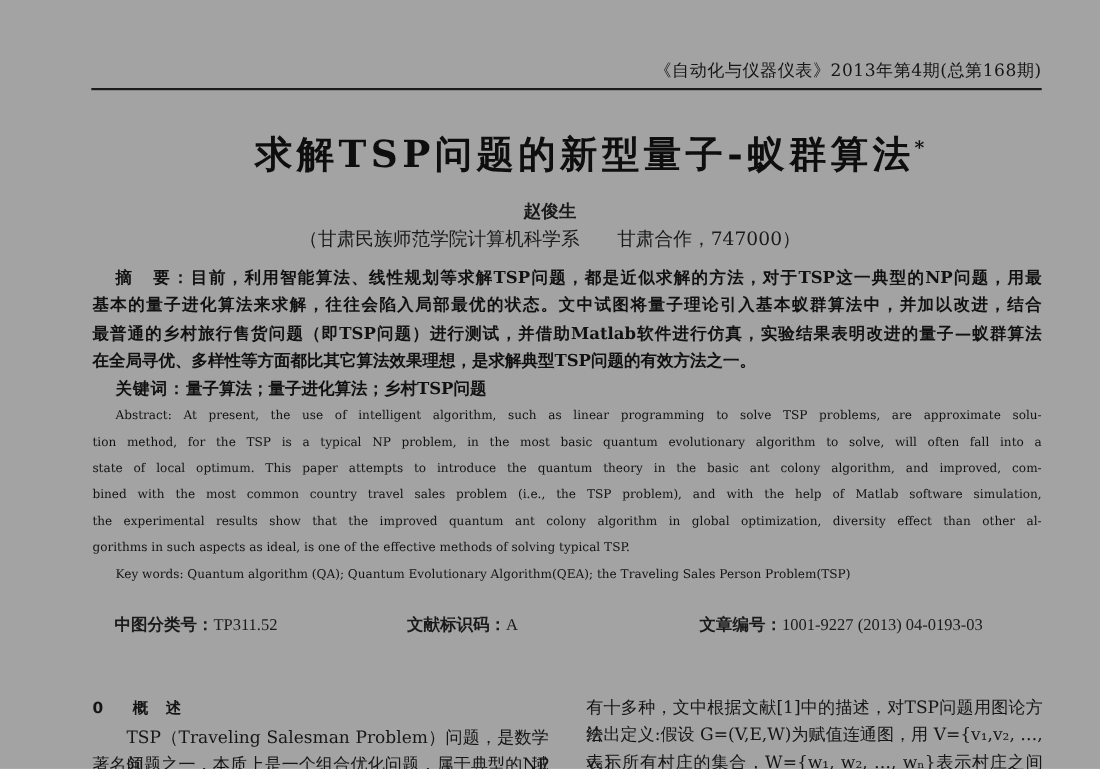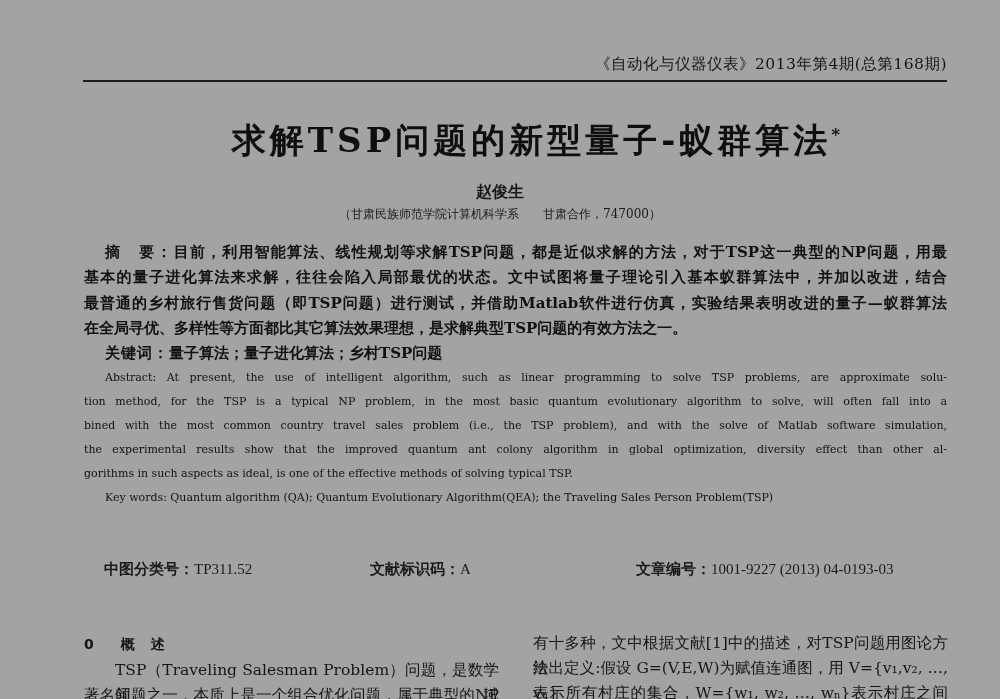--- a/index.html
+++ b/index.html
@@ -22,21 +22,21 @@
     position:absolute; top:118px; left:0; width:1000px; text-align:center;
     font-size:34px; font-weight:bold; letter-spacing:4px; color:#0e0e0e;margin-left:36px;
   }
   .title sup { font-size:17px; letter-spacing:0; }
   .author {
     position:absolute; top:182px; left:0; width:1000px; text-align:center;
     font-size:16px; font-weight:700;
   }
   .affiliation {
     position:absolute; top:206px; left:0; width:1000px; text-align:center;
-    font-size:12px;
+    font-size:17px;
   }
   
   .abstract-block {
     position:absolute; top:240px; left:84px; width:863px;
     font-size:15px; color:#111;
   }
   .line { white-space:nowrap; }
   .jline { text-align:justify; text-align-last:justify; white-space:normal; }
   .cnline { line-height:25.3px; height:25.3px; font-weight:600; }
   .enline { line-height:24px; height:24px; font-size:11px; }
@@ -90,21 +90,22 @@
         <div class="line jline cnline">基本的量子进化算法来求解，往往会陷入局部最优的状态。文中试图将量子理论引入基本蚁群算法中，并加以改进，结合</div>
         <div class="line jline cnline">最普通的乡村旅行售货问题（即TSP问题）进行测试，并借助Matlab软件进行仿真，实验结果表明改进的量子—蚁群算法</div>
       </div>
     <div class="line cnline">在全局寻优、多样性等方面都比其它算法效果理想，是求解典型TSP问题的有效方法之一。</div>
 
     <div class="line kw-line indent1"><span class="blabel">关键词：</span><span>量子算法；量子进化算法；乡村TSP问题</span></div>
 
     <div class="line jline enline indent1"><span>Abstract:</span><span> At present, the use of intelligent algorithm, such as linear programming to solve TSP problems, are approximate solu-</span></div>
     <div>
         <div class="line jline enline">tion method, for the TSP is a typical NP problem, in the most basic quantum evolutionary algorithm to solve, will often fall into a</div>
-        <div class="line jline enline">bined with the most common country travel sales problem (i.e., the TSP problem), and with the solve of Matlab software simulation,</div>
+        <div class="line jline enline">state of local optimum. This paper attempts to introduce the quantum theory in the basic ant colony algorithm, and improved, com-</div>
+        <div class="line jline enline">bined with the most common country travel sales problem (i.e., the TSP problem), and with the help of Matlab software simulation,</div>
         <div class="line jline enline">the experimental results show that the improved quantum ant colony algorithm in global optimization, diversity effect than other al-</div>
       </div>
     <div class="line enline">gorithms in such aspects as ideal, is one of the effective methods of solving typical TSP.</div>
 
     <div class="line enline indent1">Key words: Quantum algorithm (QA); Quantum Evolutionary Algorithm(QEA); the Traveling Sales Person Problem(TSP)</div>
   </div>
 
   <div class="meta-line">
     <span class="seg1"><span class="meta-label">中图分类号：</span><span>TP311.52</span></span><span class="seg2"><span class="meta-label">文献标识码：</span><span>A</span></span><span class="seg3"><span class="meta-label">文章编号：</span><span>1001-9227 (2013) 04-0193-03</span></span>
   </div>

